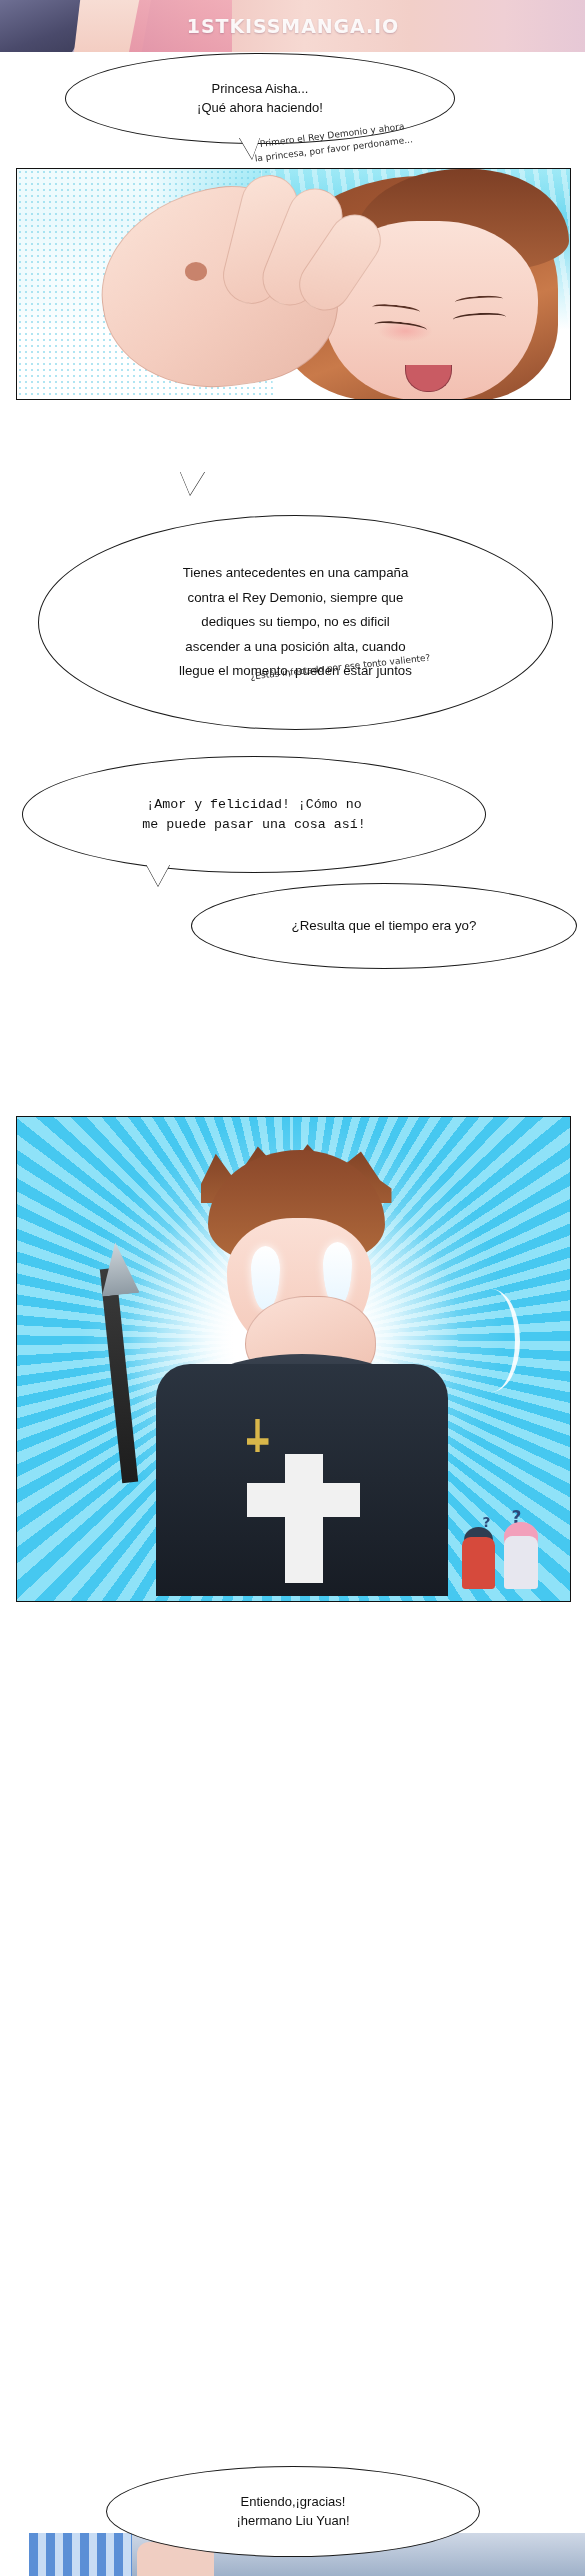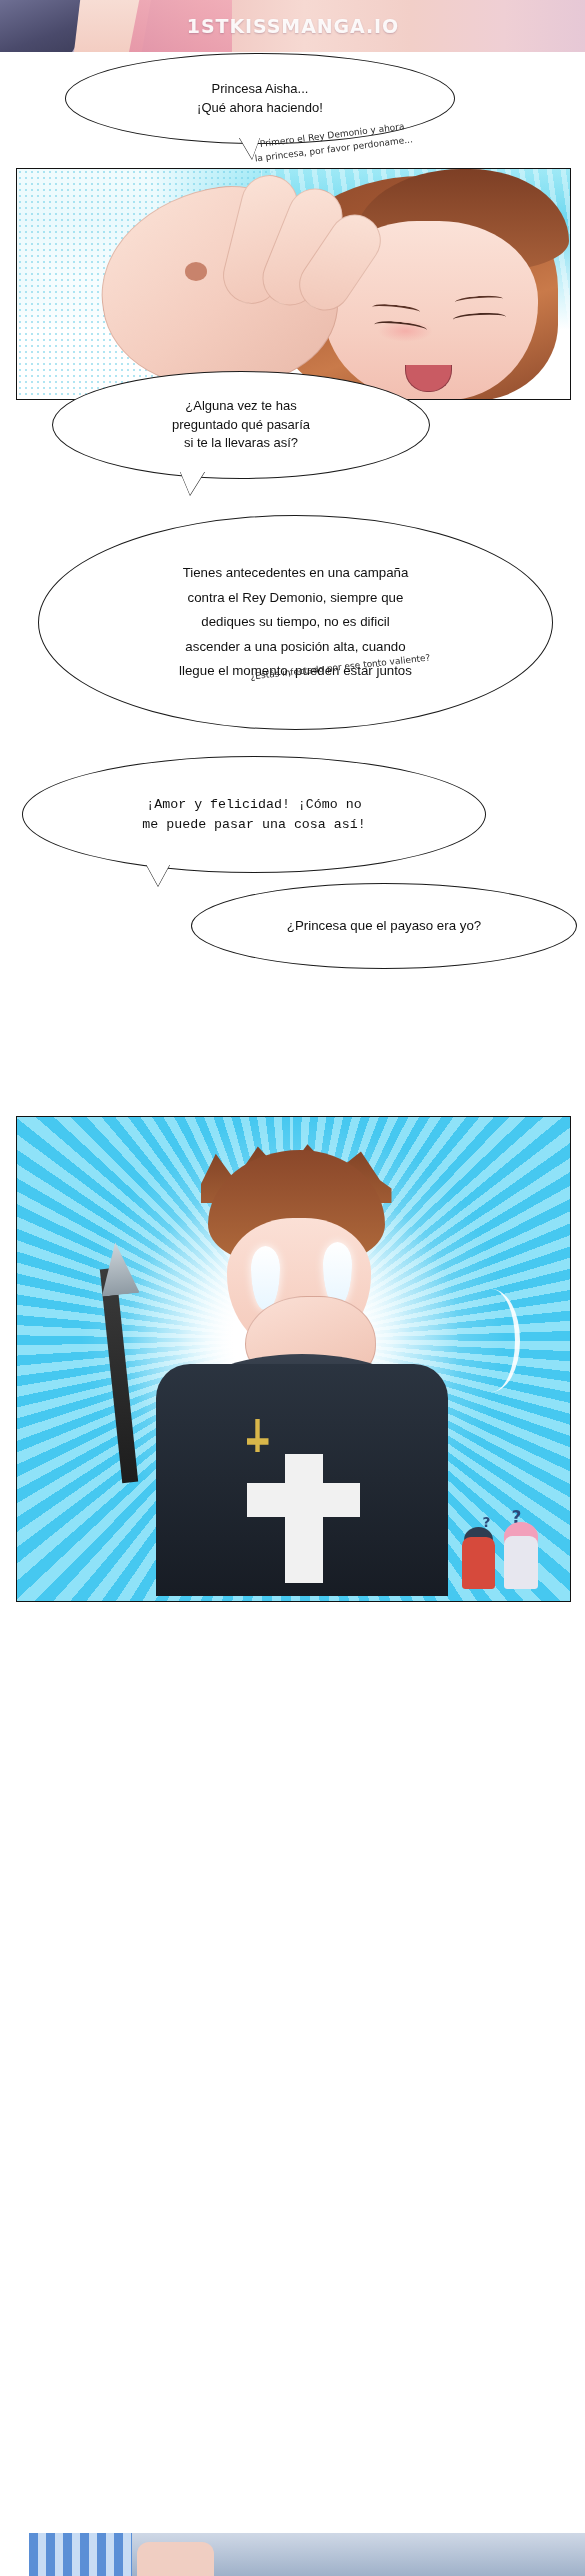--- a/index.html
+++ b/index.html
@@ -316,45 +316,40 @@
     <div class="p1-eye left"></div>
     <div class="p1-eye right"></div>
     <div class="p1-mouth"></div>
     <div class="p1-hand"></div>
     <div class="p1-finger f1"></div>
     <div class="p1-finger f2"></div>
     <div class="p1-finger f3"></div>
     <div class="p1-spot"></div>
   </div>
 
-  <div class="bubble" id="b2" style="left:52px; top:371px; width:378px; height:108px;">
-    <div class="txt">¿Alguna vez te has
-preguntado qué pasaría
-si te la llevaras así?</div>
-  </div>
   <div class="tail" style="left:180px; top:471px; border-left:10.3px solid transparent; border-right:15.5px solid transparent; border-top:24px solid #ffffff; filter: drop-shadow(0 1.7px 0 #1a1a1a);"></div>
 
   <div class="bubble" id="b3" style="left:38px; top:515px; width:515px; height:215px;">
     <div class="txt" style="font-size:13.3px; line-height:1.85;">Tienes antecedentes en una campaña
 contra el Rey Demonio, siempre que
 dediques su tiempo, no es dificil
 ascender a una posición alta, cuando
 llegue el momento, pueden estar juntos</div>
   </div>
 
   <div class="note" style="left:199px; top:661px; width:283px; transform: rotate(-6deg);">¿Estás infectado por ese tonto valiente?</div>
 
   <div class="bubble" id="b4" style="left:22px; top:756px; width:464px; height:117px;font-family:Liberation Mono, monospace;">
     <div class="txt" style="font-size:13.3px;">¡Amor y felicidad! ¡Cómo no
 me puede pasar una cosa así!</div>
   </div>
   <div class="tail" style="left:146px; top:864px; border-left:12px solid transparent; border-right:12px solid transparent; border-top:22px solid #ffffff; filter: drop-shadow(0 1.7px 0 #1a1a1a);"></div>
 
   <div class="bubble" id="b5" style="left:191px; top:883px; width:386px; height:86px; border-radius:50% / 50%;">
-    <div class="txt" style="font-size:13.3px;">¿Princesa que el payaso era yo?</div>
+    <div class="txt" style="font-size:13.3px;">¿Resulta que el tiempo era yo?</div>
   </div>
 
   <div class="panel" id="panel2">
     <div class="p2-bg"></div>
     <div class="p2-veil"></div>
     <div class="p2-spear"></div>
     <div class="p2-spear-tip"></div>
     <div class="p2-hair-spikes"></div>
     <div class="p2-hair"></div>
     <div class="p2-face"></div>
@@ -369,20 +364,24 @@
     <div class="p2-chibi">
       <div class="q" style="left:24px; top:1.7px;">?</div>
       <div class="q" style="left:53px; top:-5.2px; font-size:17px;">?</div>
       <div class="c1h"></div>
       <div class="c1"></div>
       <div class="c2h"></div>
       <div class="c2"></div>
     </div>
   </div>
 
+  <div class="bubble" id="b6" style="left:106px; top:2466px; width:374px; height:91px;">
+    <div class="txt">Entiendo,¡gracias!
+¡hermano Liu Yuan!</div>
+  </div>
 
   <div class="botstrip">
     <div class="b3"></div>
     <div class="b1"></div>
     <div class="b2"></div>
   </div>
 
 </div>
 
 

